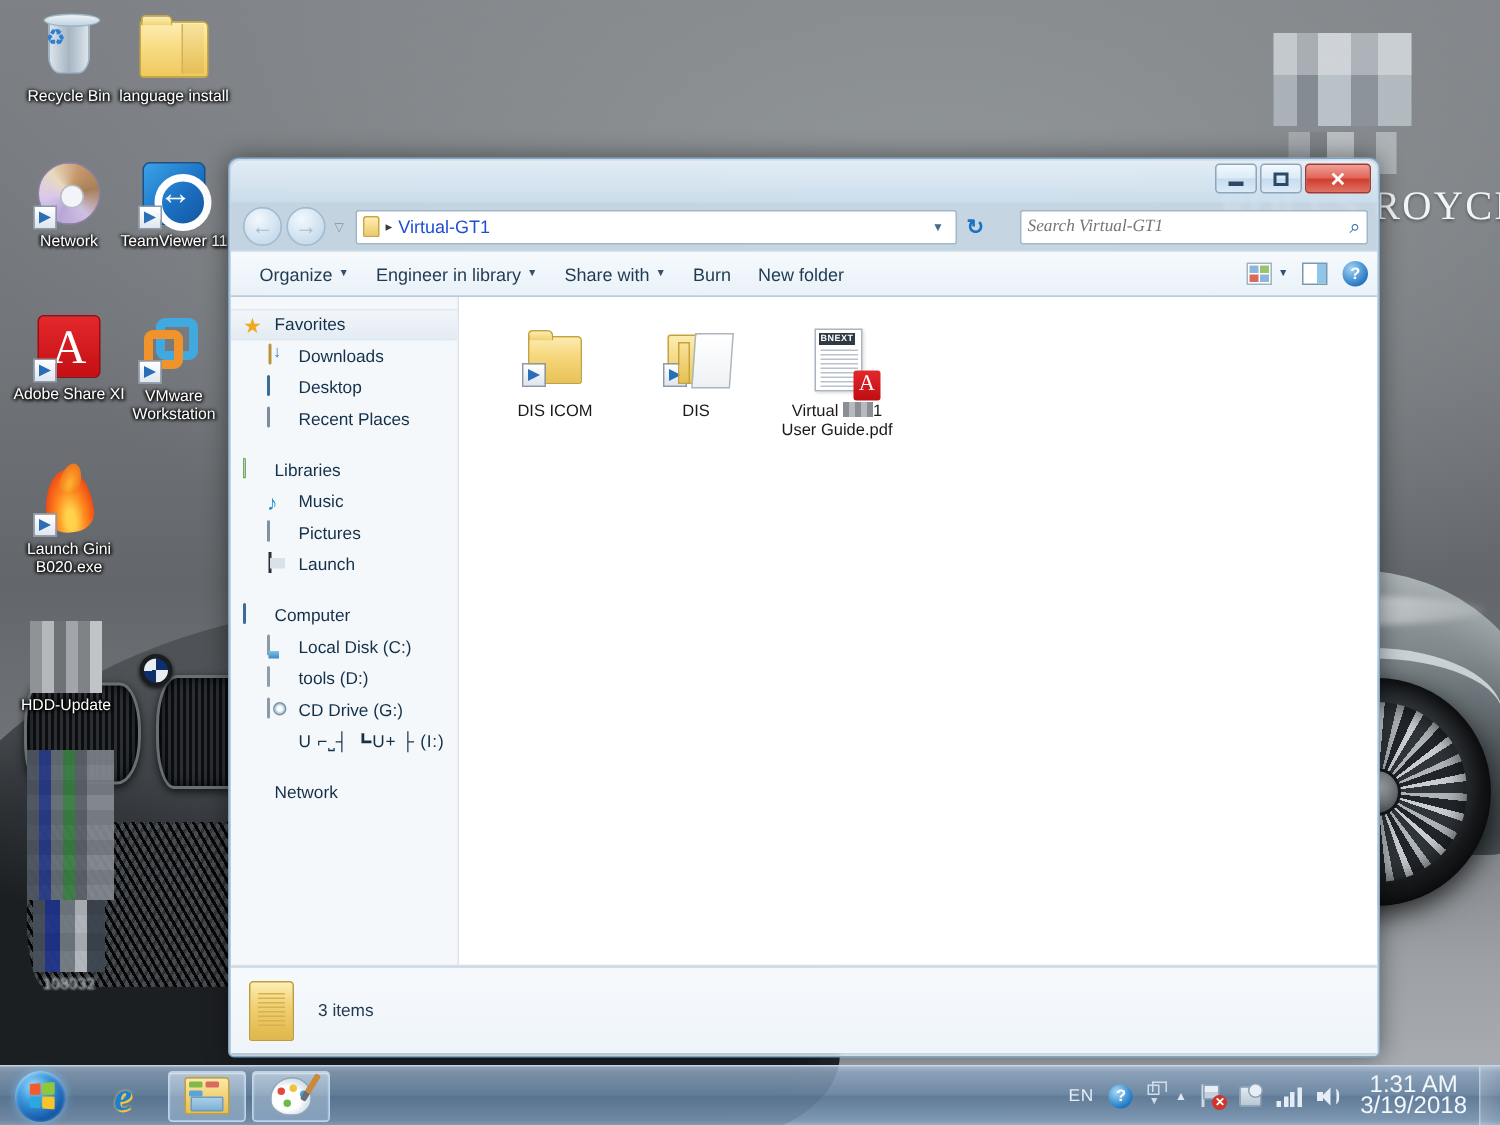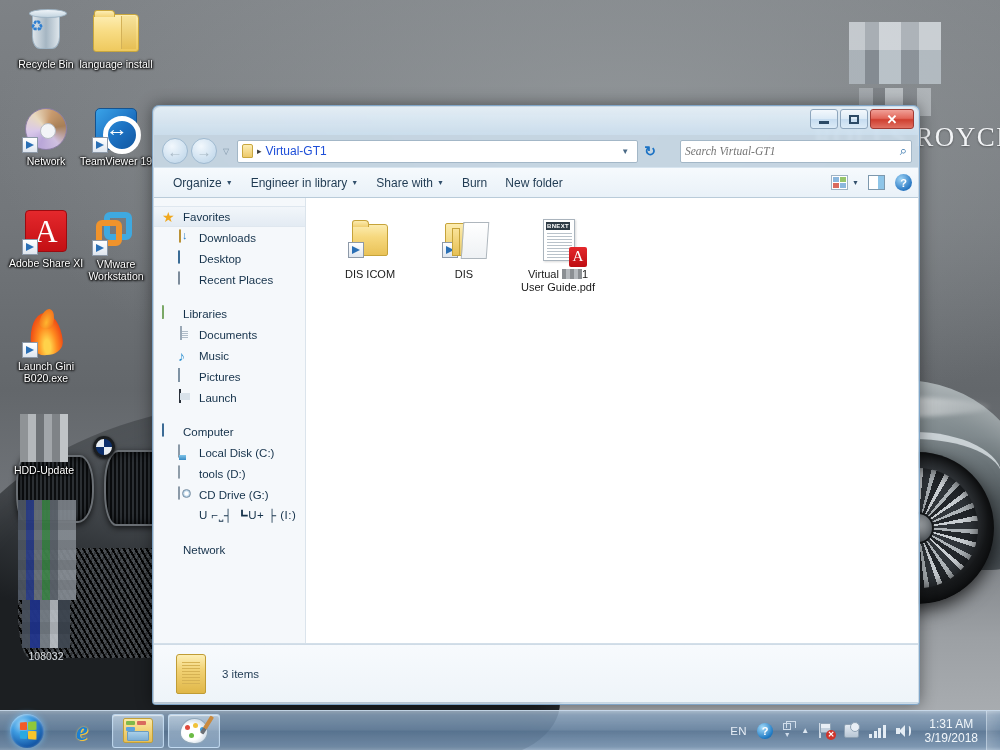--- a/index.html
+++ b/index.html
@@ -593,21 +593,21 @@
   .redact {
     display: inline-block; width: 20px; height: 10px;
     background: repeating-linear-gradient(to right, #8b8f93 0 4px, #b6babe 4px 8px);
     vertical-align: -1px;
     image-rendering: pixelated;
   }
 
   
   #detailspane {
     height: 58px; display: flex; align-items: center; gap: 16px;
-    padding: 0 0 0 22px;
+    padding: 0 0 0 12px;
     background: linear-gradient(to bottom, #f7fafd, #eef4f9);
     border-top: 1px solid #cfdbe6;
   }
   .dp-ico {
     width: 30px; height: 40px;
     background: linear-gradient(to bottom, #fdefb5 0%, #f1d173 40%, #e0b748 100%);
     border: 1px solid #c09c35;
     border-radius: 3px 3px 2px 2px;
     position: relative;
   }
@@ -770,21 +770,21 @@
   .tray-vol .cone {
     position: absolute; left: 3px; top: 1px; width: 0; height: 0;
     border-top: 6px solid transparent; border-bottom: 6px solid transparent;
     border-right: 6px solid #e4ecf4;
   }
   .tray-vol .wave {
     position: absolute; left: 10px; top: 2px; width: 5px; height: 10px;
     border-right: 2px solid #e4ecf4; border-radius: 0 50% 50% 0;
   }
   #clock {
-    text-align: center; color: #f2f7fb; font-size: 12px;
+    text-align: center; color: #f2f7fb; font-size: 16px;
     line-height: 14px; padding: 0 8px; cursor: default;
   }
   #showdesktop {
     width: 14px; height: 40px;
     background: linear-gradient(to right, rgba(255,255,255,.18), rgba(255,255,255,.05));
     border-left: 1px solid rgba(225,238,250,.55);
     cursor: default;
   }
 </style>
 </head>
@@ -833,21 +833,21 @@
         <div class="shortcut-arrow"></div>
     </div>
     <div class="label">Network</div>
   </div>
 
   <div class="desk-icon" style="left:78px;top:105px">
     <div class="glyph">
       <div class="tv"></div>
         <div class="shortcut-arrow"></div>
     </div>
-    <div class="label">TeamViewer 19</div>
+    <div class="label">TeamViewer 11</div>
   </div>
 
   <div class="desk-icon" style="left:8px;top:207px">
     <div class="glyph">
       <div class="adobe">A</div>
         <div class="shortcut-arrow"></div>
     </div>
     <div class="label">Adobe Share XI</div>
   </div>
 
@@ -986,24 +986,20 @@
           <span>Recent Places</span>
         </div>
 
         <div class="np-spacer"></div>
 
         <div class="np-item root">
           <span class="np-ico"><span class="ico-lib"></span></span>
           <span>Libraries</span>
         </div>
         <div class="np-item child">
-          <span class="np-ico"><span class="ico-doc"></span></span>
-          <span>Documents</span>
-        </div>
-        <div class="np-item child">
           <span class="np-ico"><span class="ico-music">♪</span></span>
           <span>Music</span>
         </div>
         <div class="np-item child">
           <span class="np-ico"><span class="ico-pic"></span></span>
           <span>Pictures</span>
         </div>
         <div class="np-item child">
           <span class="np-ico"><span class="ico-vid"></span></span>
           <span>Launch</span>

